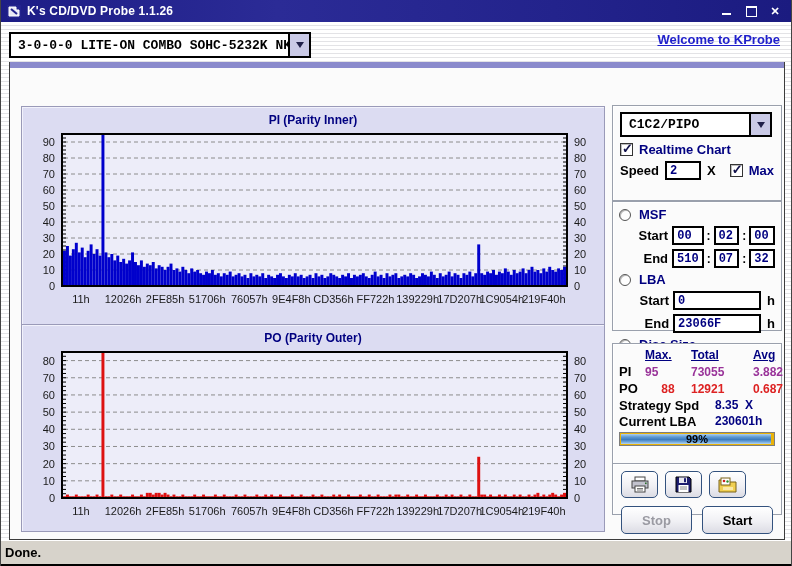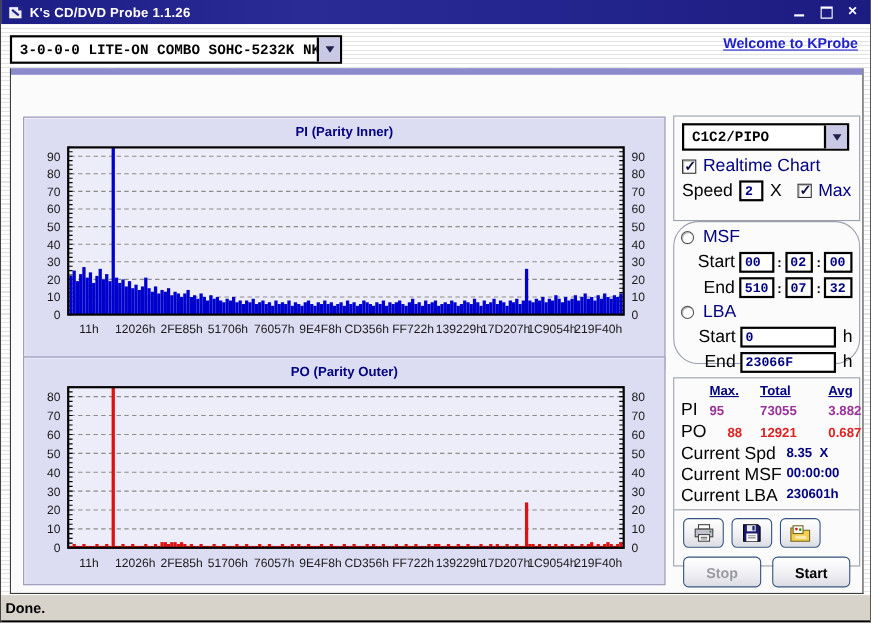--- a/index.html
+++ b/index.html
@@ -70,25 +70,25 @@
   .ylab  { font:11px "Liberation Sans",sans-serif; fill:#1a1a1a; }
   .xlab  { font:11px "Liberation Sans",sans-serif; fill:#1a1a1a; }
   .grid  { stroke:#8c8c8c; stroke-width:1; stroke-dasharray:4 3; }
   .tick  { stroke:#000; stroke-width:1; }
   
   .rbox {
     position:absolute; left:602px; width:170px; background:#fbfbfb;
     border:1px solid #9aa0ac; box-shadow:inset 1px 1px 0 #fff;
   }
   #rbox-top { top:43px; height:96px; padding:6px 7px 0; }
-  #rbox-range { top:139px; height:130px; padding:5px 6px 0;border-radius:23px; }
+  #rbox-range { top:139px; height:130px; padding:5px 6px 0; }
   #rbox-stats { top:281px; height:143px; padding:4px 6px 0; }
   #rbox-actions { top:401px; height:52px; padding:7px 8px 4px; }
   .row { display:flex; align-items:center; margin-bottom:4px; }
-  .lbl { font-size:16px; font-weight:normal; color:#000; }
+  .lbl { font-size:13px; font-weight:bold; color:#000; }
   .lbl.navy { color:#000080; }
   #mode-combo { position:relative; width:152px; height:25px; margin-bottom:5px; }
   .field {
     border:2px solid #000; background:#fff; color:#000080;
     font-family:"Liberation Mono",monospace; font-weight:bold; font-size:12px;
     height:19px; display:inline-flex; align-items:center; padding:0 3px;
   }
   .sum-select { display:inline-flex; border:2px solid #000; background:#fff; height:21px; }
   .sum-select .sel-val { width:24px; display:flex; align-items:center; padding-left:4px;
     color:#000080; font-family:"Liberation Mono",monospace; font-weight:bold; font-size:12px; }
@@ -836,26 +836,22 @@
         <span class="stats-val" style="color: rgb(153, 51, 153);">73055</span>
         <span class="stats-val" style="color: rgb(153, 51, 153);">3.882</span>
       </div>
       <div class="stats-grid">
         <span class="lbl">PO</span>
         <span class="stats-val" style="color: rgb(221, 34, 34); text-align: center;">88</span>
         <span class="stats-val" style="color: rgb(221, 34, 34);">12921</span>
         <span class="stats-val" style="color: rgb(221, 34, 34);">0.687</span>
       </div>
       <div class="cur-row">
-        <span class="lbl">Current Spd</span>
+        <span class="lbl">Strategy Spd</span>
         <span class="cur-val">8.35  X</span>
-      </div>
-      <div class="cur-row">
-        <span class="lbl">Current MSF</span>
-        <span class="cur-val">00:00:00</span>
       </div>
       <div class="cur-row">
         <span class="lbl">Current LBA</span>
         <span class="cur-val">230601h</span>
       </div>
       <div class="progress">
         <div class="fill" id="progress-fill" style="width: calc(99% - 2px);"></div>
         <div class="ptext">99%</div>
       </div>
     </div>

